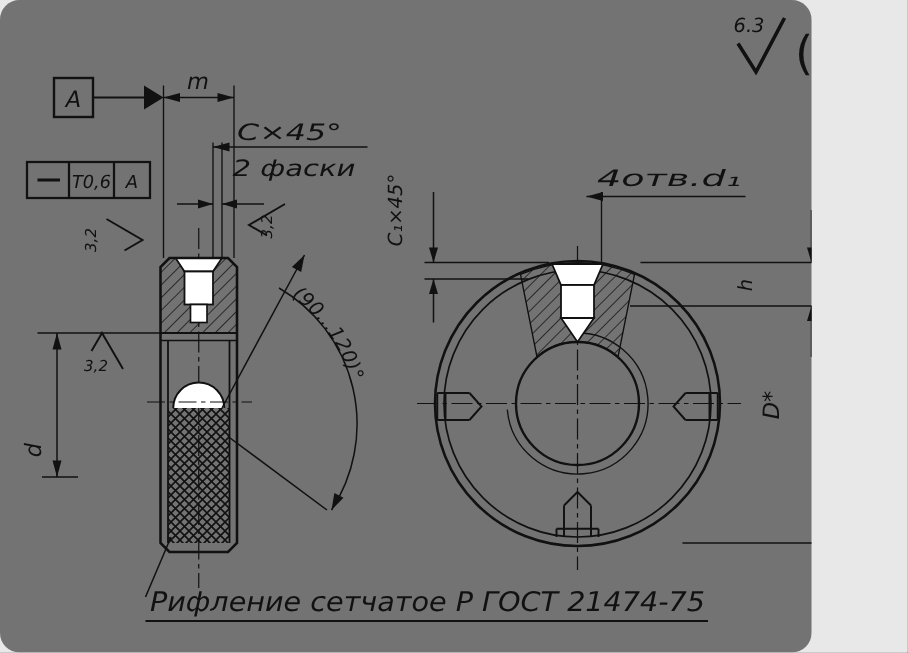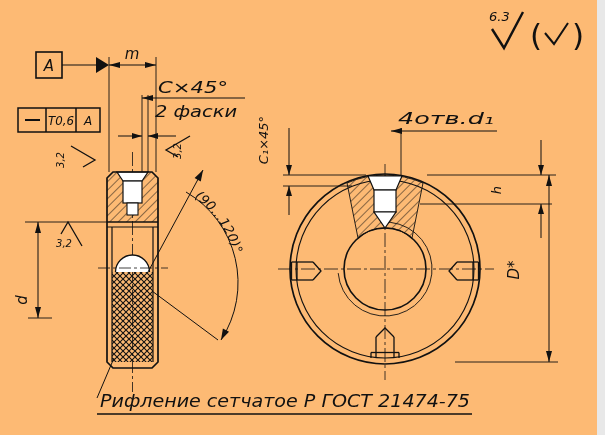--- a/index.html
+++ b/index.html
@@ -1,18 +1,18 @@
 <!DOCTYPE html>
 <html><head>
 <meta charset="utf-8">
 <style>
   html,body{margin:0;padding:0;background:#e8e8e8;}
   .sheet{
-    width:597px;height:435px;background:#fdba74;position:relative;
-    font-family:"DejaVu Sans", sans-serif;overflow:hidden;
+    width:541px;height:435px;background:#737373;position:relative;
+    font-family:"DejaVu Sans", sans-serif;overflow:hidden;border-radius:13px;
   }
   svg{display:block;}
   text{fill:#111;}
   .lbl{font-style:italic;}
 </style>
 </head>
 <body>
 
 <div class="sheet">
 <svg width="605" height="435" viewBox="0 0 605 435">

